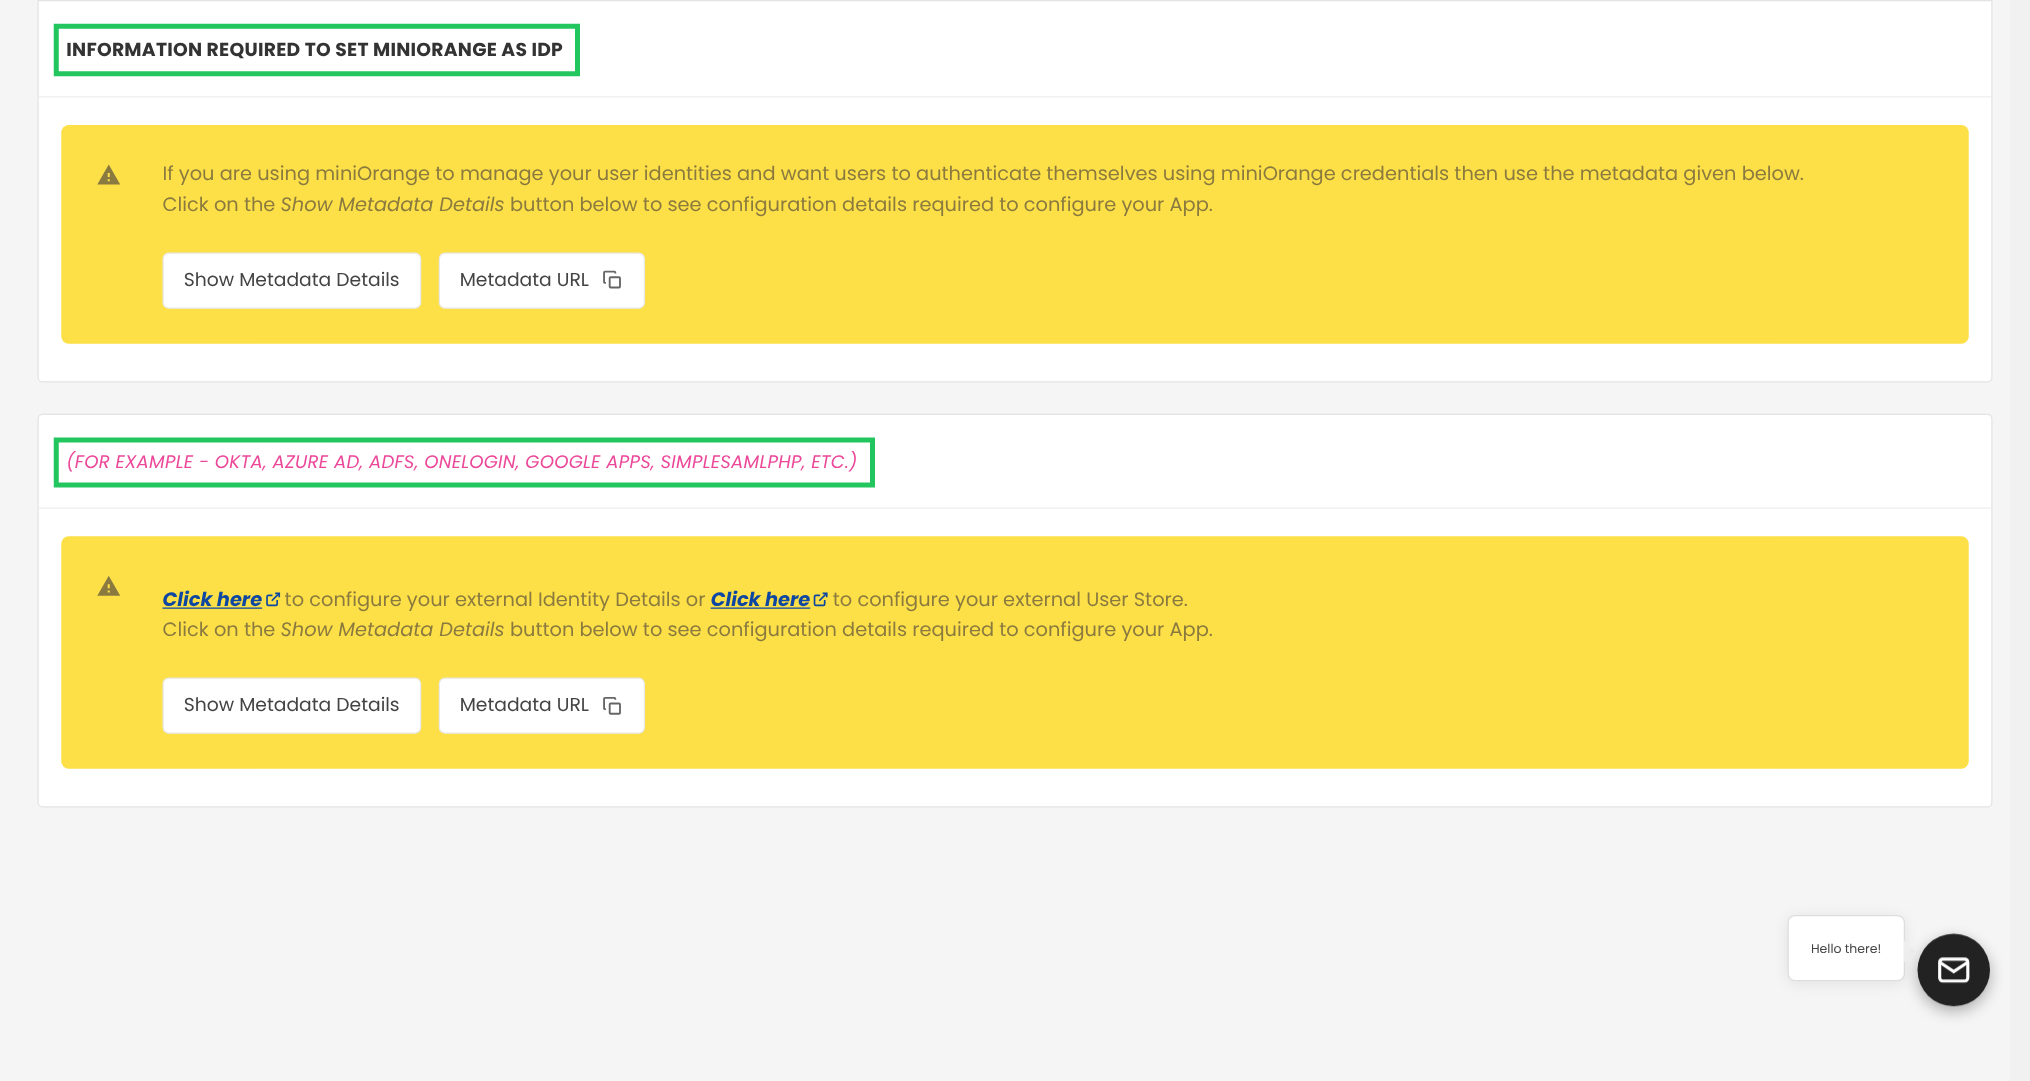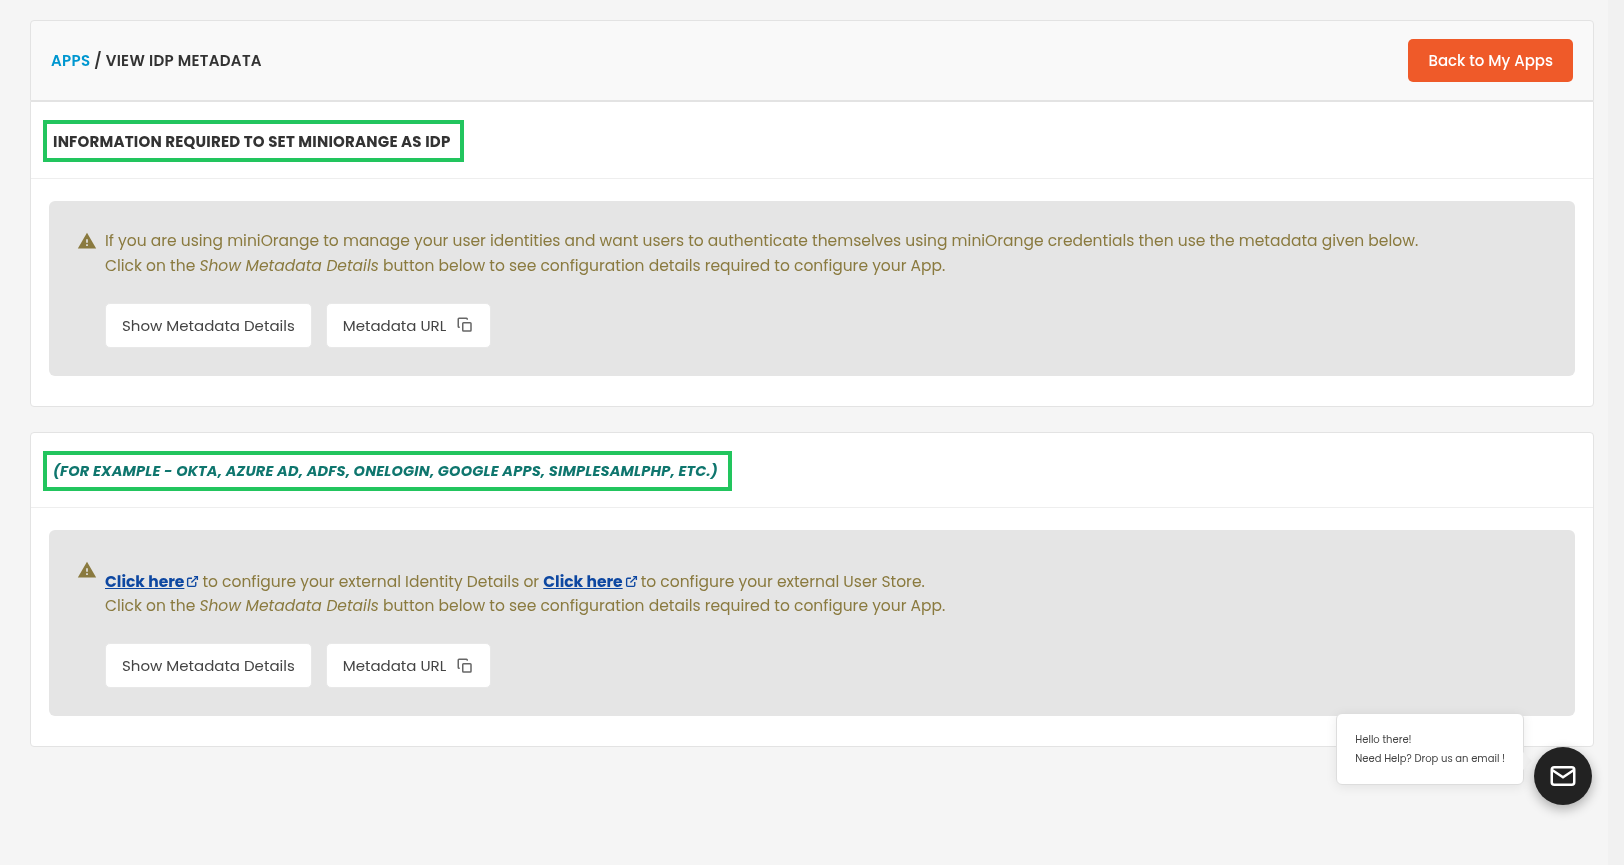--- a/index.html
+++ b/index.html
@@ -68,33 +68,33 @@
     }
     .section-title {
       font-size: 15px;
       font-weight: 700;
       color: #333;
       letter-spacing: 0.2px;
     }
     .section-subtitle {
       font-size: 14.5px;
       font-style: italic;
-      color: #0f766e;
-      font-weight: 700;
+      color: #ec4899;
+      font-weight: 400;
       letter-spacing: 0.2px;
     }
     .section-body {
       padding: 22px 18px 30px 18px;
     }
     .info-box {
-      background: #e5e5e5;
+      background: #fde047;
       border-radius: 6px;
       padding: 28px 26px 28px 28px;
       display: flex;
-      gap: 8px;
+      gap: 33px;
     }
     .warn-icon-wrap {
       padding-top: 2px;
       flex-shrink: 0;
     }
     .warn-icon {
       width: 20px;
       height: 20px;
       color: #8a7a3f;
     }
@@ -104,20 +104,21 @@
       line-height: 1.6;
     }
     .info-text p {
       margin-bottom: 0;
     }
     .info-text .italic {
       font-style: italic;
     }
     .link-text {
       color: #0d47a1;
+      font-style: italic;
       font-weight: 700;
       text-decoration: underline;
       cursor: pointer;
     }
     .ext-icon {
       width: 13px;
       height: 13px;
       display: inline-block;
       vertical-align: -1px;
       margin-left: 2px;
@@ -198,26 +199,20 @@
       background: #f1f1f1;
     }
   </style>
 </head>
 <body>
 
 <div class="scrollbar-track"></div>
 
 <div class="page-container">
 
-  <div class="breadcrumb-header">
-    <div class="breadcrumb">
-      <a class="breadcrumb-link">APPS</a><span> / </span><span class="breadcrumb-current">VIEW IDP METADATA</span>
-    </div>
-    <button class="btn-primary">Back to My Apps</button>
-  </div>
 
   <div class="card">
     <div class="section-title-wrap">
       <div class="highlighted">
         <div class="section-title">INFORMATION REQUIRED TO SET MINIORANGE AS IDP</div>
       </div>
     </div>
     <div class="section-body">
       <div class="info-box">
         <div class="warn-icon-wrap">
@@ -290,20 +285,19 @@
           </div>
         </div>
       </div>
     </div>
   </div>
 
 </div>
 
 <div class="chat-tooltip">
   <div>Hello there!</div>
-  <div>Need Help? Drop us an email !</div>
 </div>
 <div class="chat-fab">
   <svg viewBox="0 0 24 24" fill="none" stroke="currentColor" stroke-width="2">
       <rect x="3" y="5" width="18" height="14" rx="2"></rect>
       <polyline points="3,7 12,13 21,7"></polyline>
     </svg>
 </div>
 
 </body></html>

